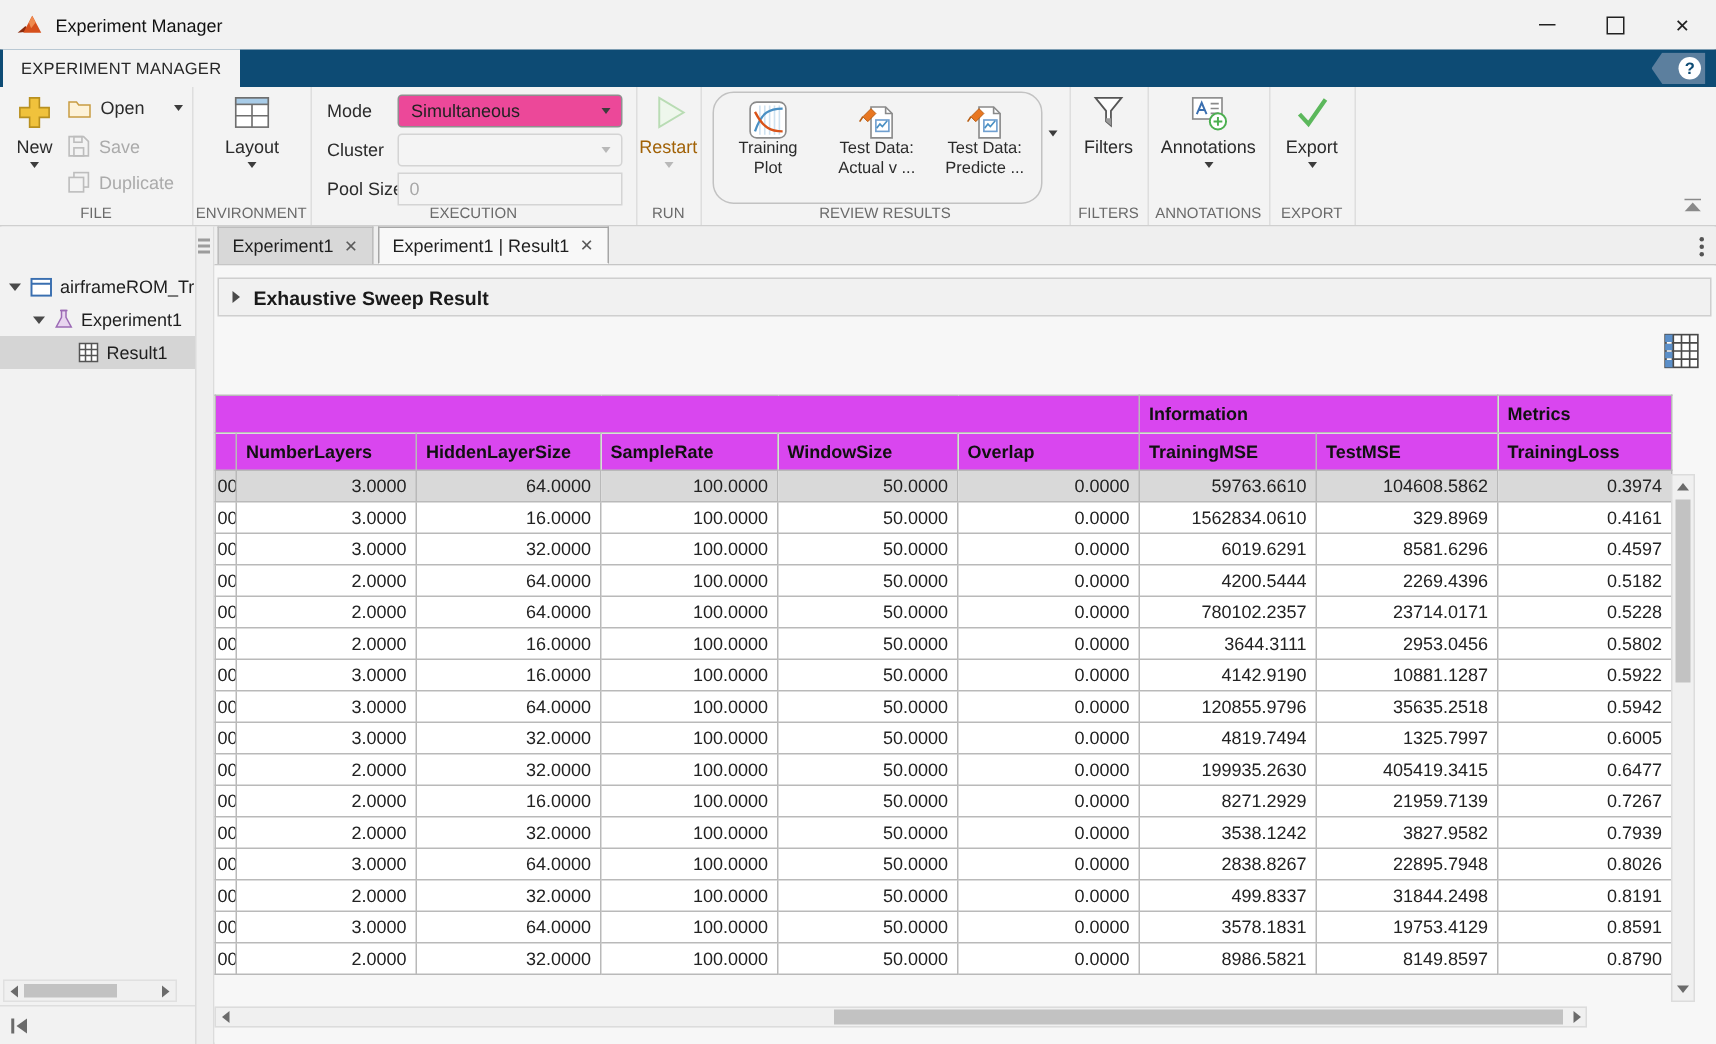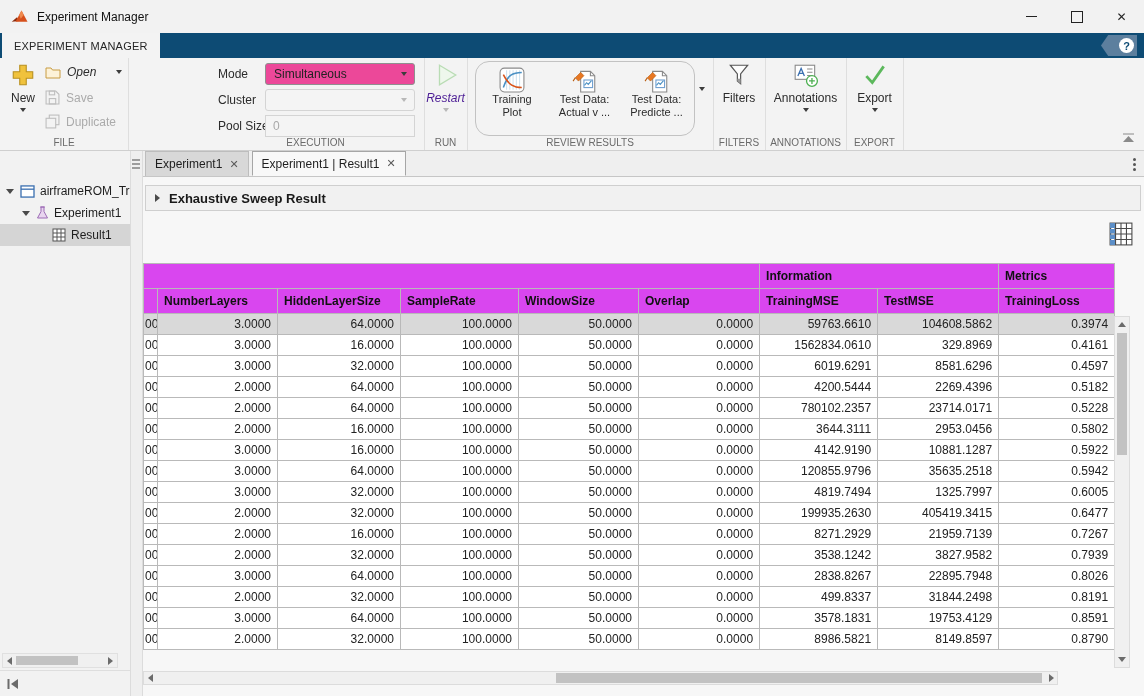--- a/index.html
+++ b/index.html
@@ -17,21 +17,21 @@
   .ribbontabs{position:absolute;left:0;top:33px;right:0;height:25px;background:#0d4b74;}
   .ribbontab{position:absolute;left:2px;top:0;height:25px;background:#f3f3f3;color:#262626;font-size:11px;display:flex;align-items:center;padding:0 12px;letter-spacing:.2px;}
   .helpbtn{position:absolute;right:7px;top:2px;width:36px;height:21px;background:#5c7f9e;clip-path:polygon(0 50%,20% 0,100% 0,100% 100%,20% 100%);display:flex;align-items:center;justify-content:flex-end;padding-right:3px;box-sizing:border-box;}
   .helpcircle{width:15px;height:15px;border-radius:50%;background:#fff;color:#0d4b74;font-size:11px;font-weight:bold;display:flex;align-items:center;justify-content:center;}
   
   .ribbon{position:absolute;left:0;top:58px;right:0;height:93px;background:#f3f3f3;border-bottom:1px solid #cfcfcf;box-sizing:border-box;}
   .sec{position:absolute;top:0;bottom:0;border-right:1px solid #dedede;}
   .seclabel{position:absolute;bottom:2px;left:0;right:0;text-align:center;font-size:10px;color:#6a6a6a;white-space:nowrap;}
   .bigbtn{position:absolute;display:flex;flex-direction:column;align-items:center;}
   .bigbtn .lbl{font-size:12px;color:#2b2b2b;margin-top:3px;white-space:nowrap;}
-  .bigbtn .lbl.dis{color:#4c1d95;font-style:italic;}
+  .bigbtn .lbl.dis{color:#a16207;}
   .caret{width:0;height:0;border-left:3.5px solid transparent;border-right:3.5px solid transparent;border-top:4px solid #3c3c3c;}
   .caret.dis{border-top-color:#b8b8b8;}
   .mt3{margin-top:3px;}
   .rowbtn{position:absolute;display:flex;align-items:center;gap:6px;font-size:12px;color:#2b2b2b;}
   .rowbtn.dis{color:#ababab;}
   .exlabel{position:absolute;font-size:12px;color:#2b2b2b;}
   .combo{position:absolute;height:22px;background:#ec4899;border:1px solid #8f8f8f;border-radius:3px;display:flex;align-items:center;padding:0 8px;font-size:12px;color:#222;box-sizing:border-box;}
   .combo .caret{position:absolute;right:7px;}
   .combo.dis{background:#f4f4f4;border-color:#d4d4d4;color:#b0b0b0;}
   .field{position:absolute;height:22px;background:#f4f4f4;border:1px solid #d4d4d4;display:flex;align-items:center;padding:0 7px;font-size:12px;color:#a8a8a8;box-sizing:border-box;}
@@ -120,21 +120,21 @@
   <div class="ribbon">
 
     <div class="sec" style="left:0;width:128px;">
       <div class="bigbtn" style="left:4px;top:4px;width:38px;">
         <svg width="26" height="26" viewBox="0 0 24 24">
           <path d="M9 3h6v6h6v6h-6v6H9v-6H3V9h6z" fill="#f0c23c" stroke="#b8901f" stroke-width="1"></path>
         </svg>
         <span class="lbl">New</span>
         <span class="caret mt3"></span>
       </div>
-      <div class="rowbtn" style="left:45px;top:7px;font-style:italic;">
+      <div class="rowbtn" style="left:45px;top:7px;">
         <svg width="16" height="13" viewBox="0 0 16 13">
           <path d="M1 2h5l1.5 2H15v8H1z" fill="#fdf2d8" stroke="#c89c42"></path>
         </svg>
         <span>Open</span>
         <span class="caret" style="margin-left:14px;"></span>
       </div>
       <div class="rowbtn dis" style="left:45px;top:32px;">
         <svg width="15" height="15" viewBox="0 0 14 14">
           <path d="M1 1h9l3 3v9H1z" fill="none" stroke="#bdbdbd"></path>
             <rect x="4" y="8" width="6" height="5" fill="none" stroke="#bdbdbd"></rect>
@@ -145,20 +145,33 @@
       <div class="rowbtn dis" style="left:45px;top:56px;">
         <svg width="15" height="15" viewBox="0 0 14 14">
           <rect x="4" y="1" width="9" height="9" fill="none" stroke="#bdbdbd"></rect>
             <rect x="1" y="4" width="9" height="9" fill="#f3f3f3" stroke="#bdbdbd"></rect>
         </svg>
         <span>Duplicate</span>
       </div>
       <div class="seclabel">FILE</div>
     </div>
 
+    <div class="sec" style="left:128px;width:79px;">
+      <div class="bigbtn" style="left:18px;top:4px;width:44px;">
+        <svg width="26" height="26" viewBox="0 0 24 24">
+          <rect x="2" y="3" width="20" height="18" fill="#fff" stroke="#6e6e6e"></rect>
+          <rect x="2" y="3" width="20" height="4" fill="#a8cce8" stroke="#6e6e6e"></rect>
+          <line x1="12" y1="7" x2="12" y2="21" stroke="#6e6e6e"></line>
+            <line x1="2" y1="14" x2="22" y2="14" stroke="#6e6e6e"></line>
+        </svg>
+        <span class="lbl">Layout</span>
+        <span class="caret mt3"></span>
+      </div>
+      <div class="seclabel">ENVIRONMENT</div>
+    </div>
 
     <div class="sec" style="left:207px;width:217px;">
       <span class="exlabel" style="left:11px;top:9px;text-align:center;">Mode</span>
       <div class="combo" style="left:58px;top:5px;width:150px;">
         <span>Simultaneous</span>
         <span class="caret"></span>
       </div>
       <span class="exlabel" style="left:11px;top:35px;">Cluster</span>
       <div class="combo dis" style="left:58px;top:31px;width:150px;">
         <span></span>

